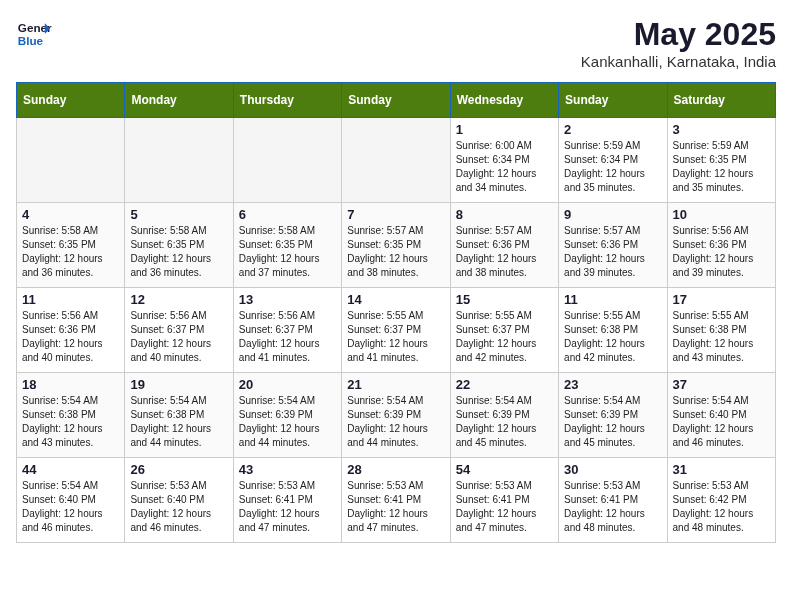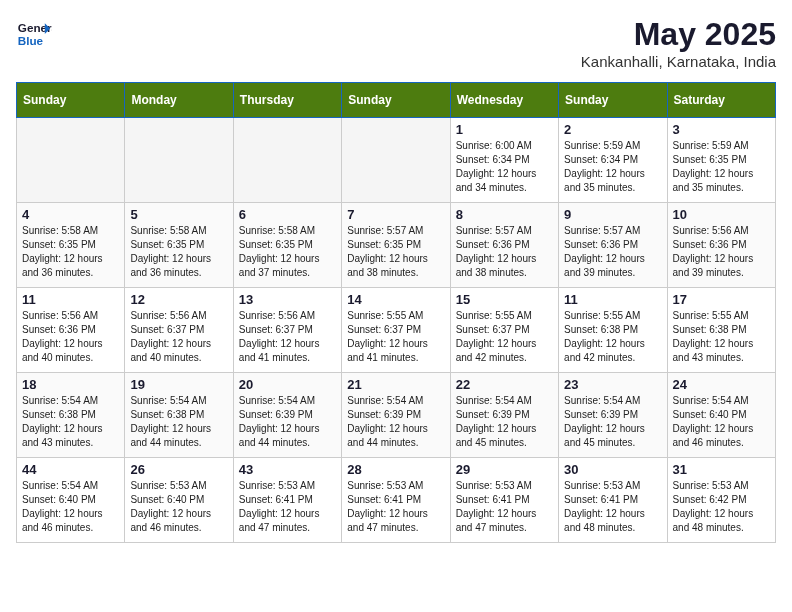--- a/index.html
+++ b/index.html
@@ -204,21 +204,21 @@
         </td>
         <td>
           <div class="day-num">22</div>
           <div class="day-info">Sunrise: 5:54 AM<br>Sunset: 6:39 PM<br>Daylight: 12 hours and 45 minutes.</div>
         </td>
         <td>
           <div class="day-num">23</div>
           <div class="day-info">Sunrise: 5:54 AM<br>Sunset: 6:39 PM<br>Daylight: 12 hours and 45 minutes.</div>
         </td>
         <td>
-          <div class="day-num">24</div>
+          <div class="day-num">37</div>
           <div class="day-info">Sunrise: 5:54 AM<br>Sunset: 6:40 PM<br>Daylight: 12 hours and 46 minutes.</div>
         </td>
       </tr>
       <tr>
         <td>
           <div class="day-num">44</div>
           <div class="day-info">Sunrise: 5:54 AM<br>Sunset: 6:40 PM<br>Daylight: 12 hours and 46 minutes.</div>
         </td>
         <td>
           <div class="day-num">26</div>
@@ -226,21 +226,21 @@
         </td>
         <td>
           <div class="day-num">43</div>
           <div class="day-info">Sunrise: 5:53 AM<br>Sunset: 6:41 PM<br>Daylight: 12 hours and 47 minutes.</div>
         </td>
         <td>
           <div class="day-num">28</div>
           <div class="day-info">Sunrise: 5:53 AM<br>Sunset: 6:41 PM<br>Daylight: 12 hours and 47 minutes.</div>
         </td>
         <td>
-          <div class="day-num">29</div>
+          <div class="day-num">54</div>
           <div class="day-info">Sunrise: 5:53 AM<br>Sunset: 6:41 PM<br>Daylight: 12 hours and 47 minutes.</div>
         </td>
         <td>
           <div class="day-num">30</div>
           <div class="day-info">Sunrise: 5:53 AM<br>Sunset: 6:41 PM<br>Daylight: 12 hours and 48 minutes.</div>
         </td>
         <td>
           <div class="day-num">31</div>
           <div class="day-info">Sunrise: 5:53 AM<br>Sunset: 6:42 PM<br>Daylight: 12 hours and 48 minutes.</div>
         </td>

